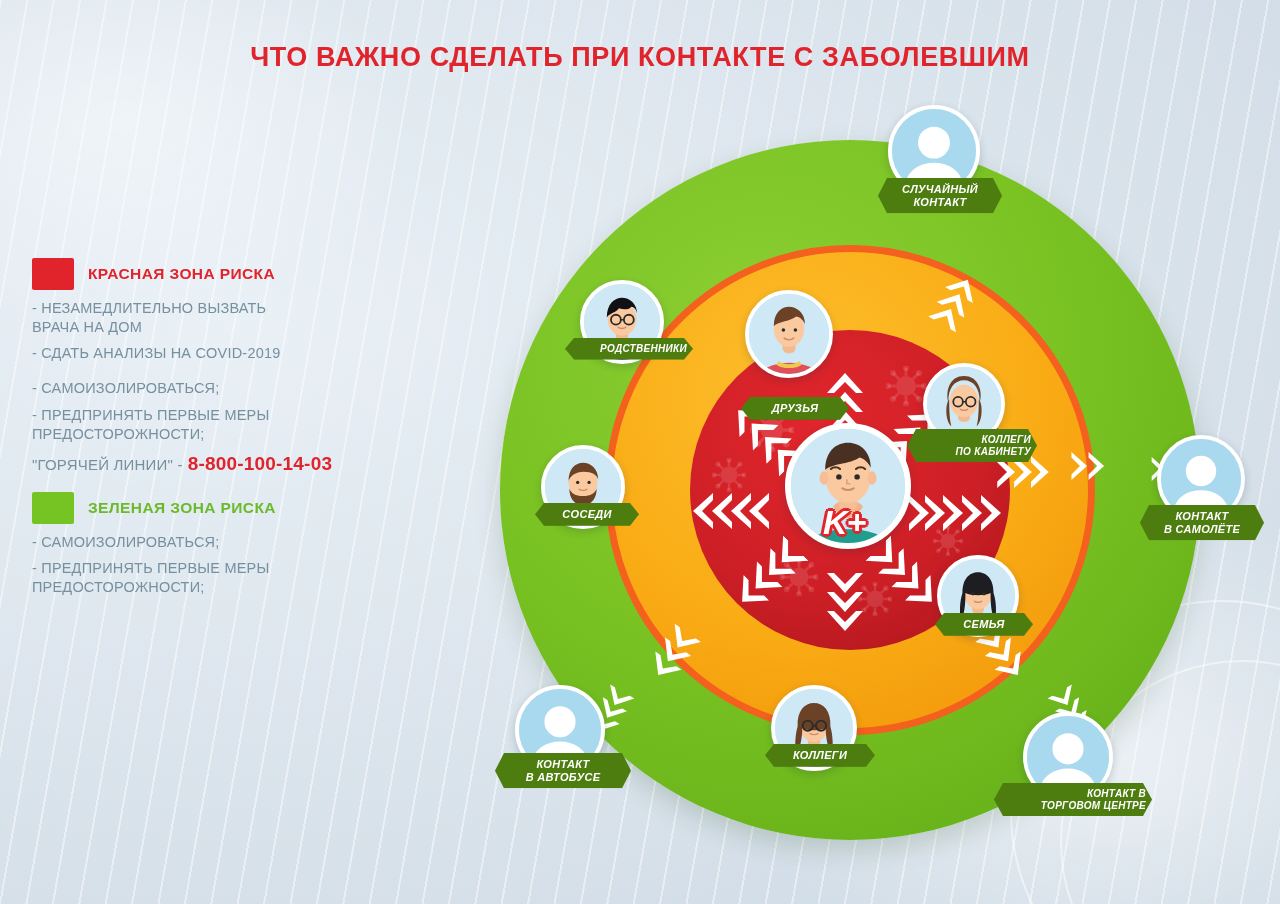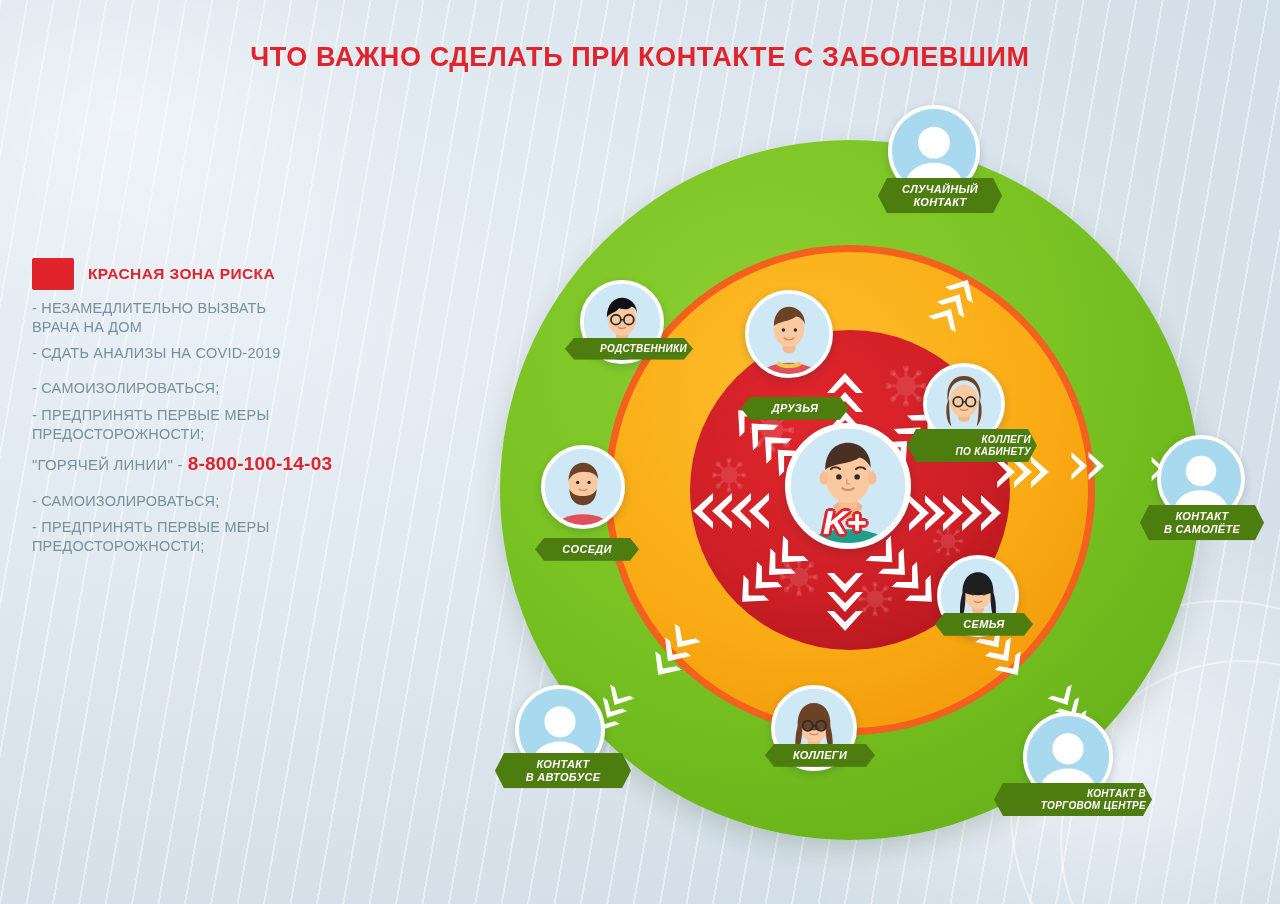--- a/index.html
+++ b/index.html
@@ -114,20 +114,24 @@
     <div class="lg-line">- САМОИЗОЛИРОВАТЬСЯ;</div>
     <div class="lg-line" style="white-space:pre-line">- ПРЕДПРИНЯТЬ ПЕРВЫЕ МЕРЫ
 ПРЕДОСТОРОЖНОСТИ;</div>
     <div class="lg-line phoneline">
       <span>"ГОРЯЧЕЙ ЛИНИИ" -</span>
       <span class="phone">8-800-100-14-03</span>
     </div>
   </div>
 
   <div class="lg-block">
+    <div class="lg-head">
+      <div class="sw green"></div>
+      <div class="lg-title green">ЗЕЛЕНАЯ ЗОНА РИСКА</div>
+    </div>
     <div class="lg-line">- САМОИЗОЛИРОВАТЬСЯ;</div>
     <div class="lg-line" style="white-space:pre-line">- ПРЕДПРИНЯТЬ ПЕРВЫЕ МЕРЫ
 ПРЕДОСТОРОЖНОСТИ;</div>
   </div>
 
 </div>
 
 <div class="diagram">
 
   <div class="ring ring-green"></div>
@@ -595,21 +599,21 @@
         <path d="M50 86c-20 0-32 8-36 12v8h72v-8c-4-4-16-12-36-12z" fill="#e0505a"></path>
         <rect x="42" y="60" width="16" height="14" rx="6" fill="#f3b98f"></rect>
         <ellipse cx="50" cy="44" rx="19" ry="22" fill="#fbc9a0"></ellipse>
         <path d="M32 52c0 12 6 22 18 22s18-10 18-22c-2 6-8 10-18 10s-16-4-18-10z" fill="#6b4226"></path>
         <path d="M31 42c0-16 9-24 19-24s20 8 20 22c-2-6-8-10-19-10s-18 6-20 12z" fill="#6b4226"></path>
         <circle cx="43" cy="44" r="2.2" fill="#2b2b2b"></circle>
         <circle cx="58" cy="44" r="2.2" fill="#2b2b2b"></circle>
         <path d="M45 53c2 2 8 2 10 0" stroke="#c98b6a" stroke-width="1.8" fill="none" stroke-linecap="round"></path>
       </svg>
     </div>
-    <div class="tag" style="left:90px;top:418px;width:92px;margin-top:35px;">СОСЕДИ</div>
+    <div class="tag" style="left:90px;top:418px;width:92px;">СОСЕДИ</div>
   </div>
 
   <div class="node">
     <div class="av" style="left:135px;top:195px;width:84px;height:84px;">
       <svg viewBox="0 0 100 100">
         <rect width="100" height="100" fill="#cfe8f5"></rect>
         <path d="M50 86c-20 0-32 8-36 12v8h72v-8c-4-4-16-12-36-12z" fill="#3d7cc9"></path>
         <rect x="42" y="60" width="16" height="14" rx="6" fill="#f3b98f"></rect>
         <ellipse cx="50" cy="46" rx="19" ry="22" fill="#fbc9a0"></ellipse>
         <path d="M30 44c0-18 10-26 20-26s20 8 20 22c0-2-2-10-8-10-2 4-10 4-16 2-4 6-12 6-16 12z" fill="#111115"></path>

